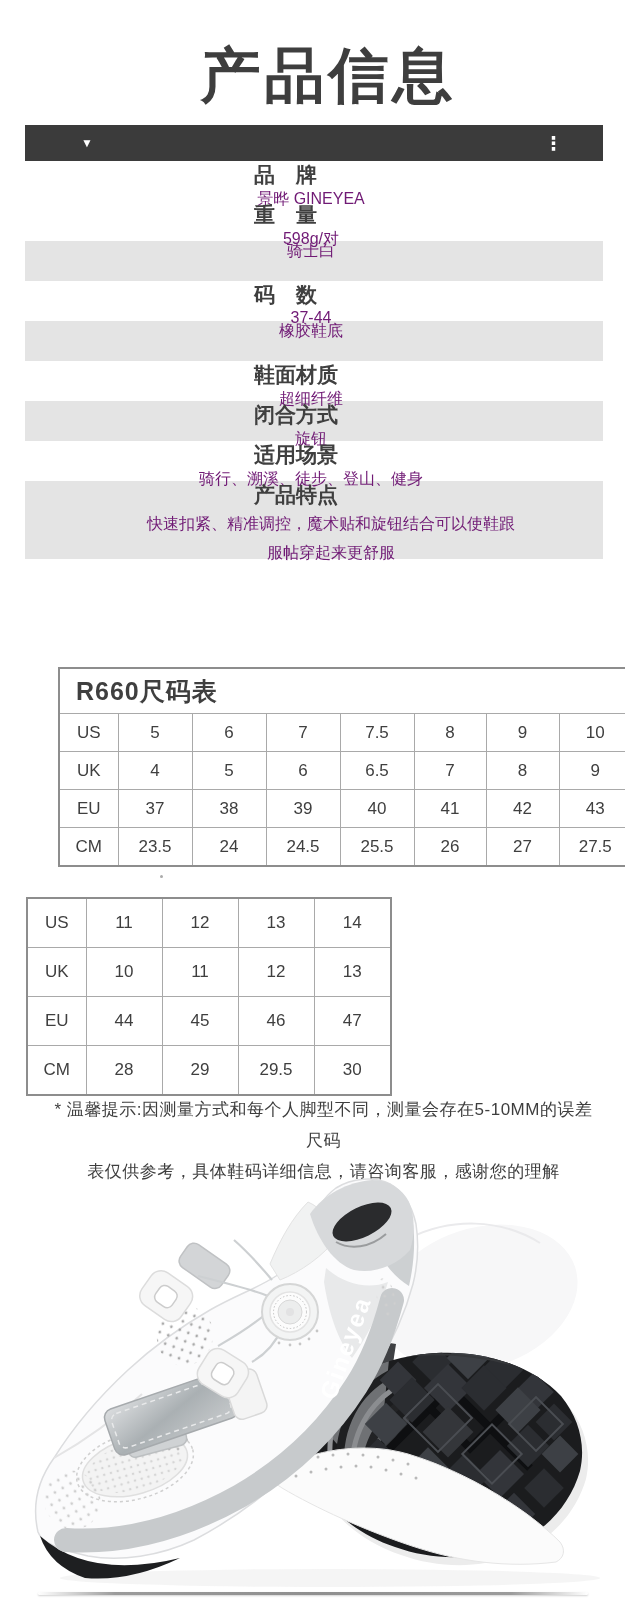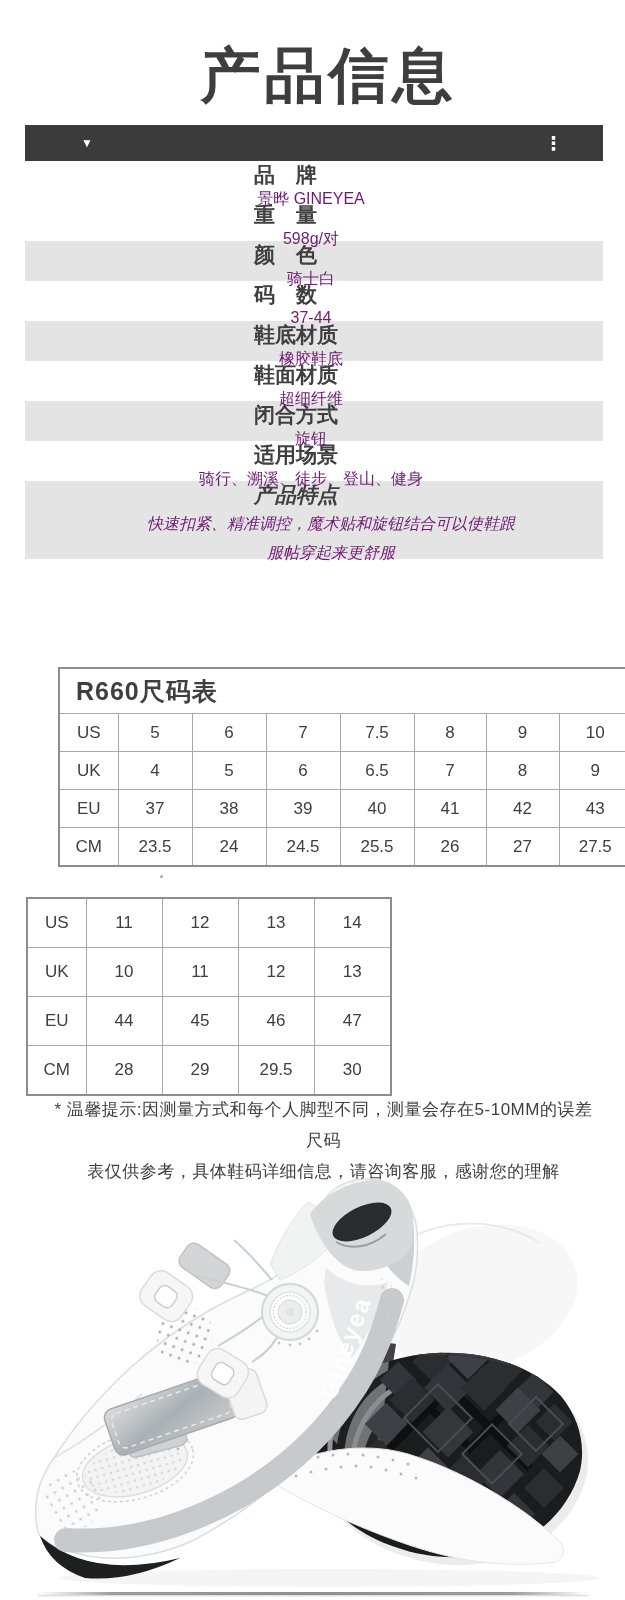--- a/index.html
+++ b/index.html
@@ -13,21 +13,21 @@
     font-size:60px;font-weight:900;letter-spacing:4px;color:#3e3e3e;
   }
   
   .header-bar{position:absolute;left:25px;top:125px;width:578px;height:36px;background:#3b3b3b;}
   .tri{position:absolute;left:56px;top:50%;transform:translateY(-50%);color:#ffffff;font-size:12px;line-height:1;}
   .dots{position:absolute;right:40px;top:50%;transform:translateY(-50%);color:#ffffff;font-size:19px;font-weight:bold;line-height:1;}
   
   .spec-table{position:absolute;left:25px;top:161px;width:578px;}
   .spec-row{display:flex;align-items:center;height:40px;flex-direction:column;}
   .spec-row.shaded{background:#e4e4e4;}
-  .spec-row.feature{height:78px;font-style:italic;}
+  .spec-row.feature{height:78px;}
   .spec-label{width:150px;padding-left:30px;font-weight:bold;font-size:21px;color:#3f3f3f;white-space:nowrap;}
   .spec-value{flex:1;text-align:center;font-size:16px;color:#701a75;padding-right:6px;}
   .spec-row.feature .spec-value span{display:inline-block;width:382px;text-align:center;line-height:29px;margin-left:40px;}
   
   table{border-collapse:collapse;table-layout:fixed;background:#ffffff;}
   .size-t1{position:absolute;left:26px;top:667px;width:573px;border:2px solid #8d8d8d;margin-left:32px;}
   .size-t1 td{border:1px solid #a9a9a9;text-align:center;font-size:17px;color:#3f3f3f;height:37px;padding:0;}
   .size-t1 tr.title-row td{height:44px;text-align:left;padding-left:16px;font-size:25px;font-weight:bold;letter-spacing:1px;}
   .size-t2{position:absolute;left:26px;top:897px;width:364px;border:2px solid #8d8d8d;}
   .size-t2 td{border:1px solid #a9a9a9;text-align:center;font-size:17px;color:#3f3f3f;height:48px;padding:0;}
@@ -56,29 +56,27 @@
   <div class="spec-table">
     <div class="spec-row">
       <div class="spec-label">品　牌</div>
       <div class="spec-value">景晔 GINEYEA</div>
     </div>
     <div class="spec-row">
       <div class="spec-label">重　量</div>
       <div class="spec-value">598g/对</div>
     </div>
     <div class="spec-row shaded">
-      <div class="spec-label">颜　色</div>
       <div class="spec-value">骑士白</div>
     </div>
     <div class="spec-row">
       <div class="spec-label">码　数</div>
       <div class="spec-value">37-44</div>
     </div>
     <div class="spec-row shaded">
-      <div class="spec-label">鞋底材质</div>
       <div class="spec-value">橡胶鞋底</div>
     </div>
     <div class="spec-row">
       <div class="spec-label">鞋面材质</div>
       <div class="spec-value">超细纤维</div>
     </div>
     <div class="spec-row shaded">
       <div class="spec-label">闭合方式</div>
       <div class="spec-value">旋钮</div>
     </div>

